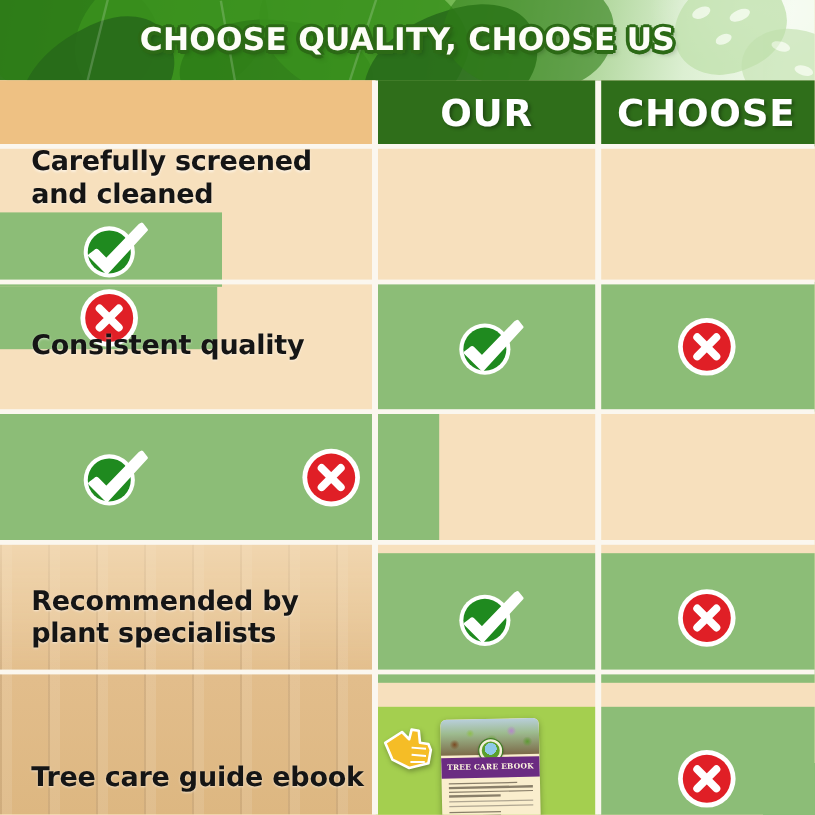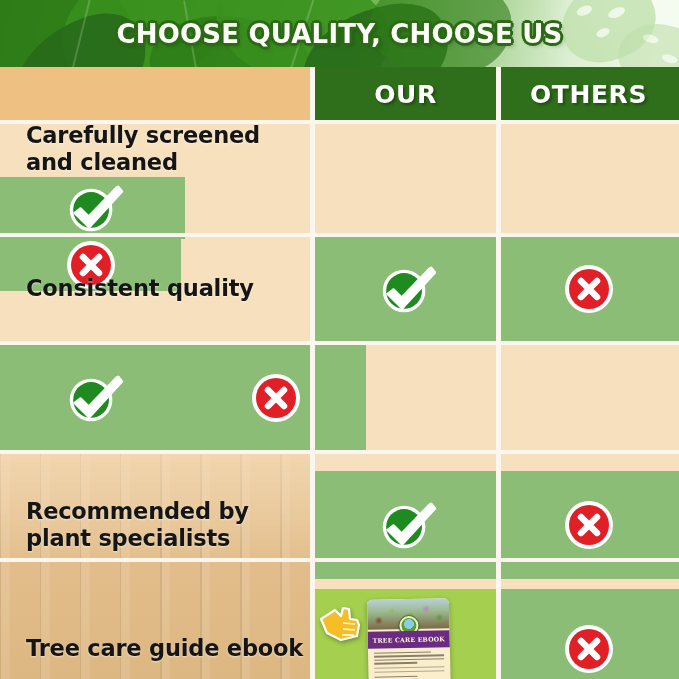--- a/index.html
+++ b/index.html
@@ -90,21 +90,21 @@
   }
   .cell-our    { width:185px; }
   .cell-others { width:181px; }
 
   
   .hdr { top:0; height:55px; }
   .hdr .cell-label { background:#eec183; }
   .hdr .cell-mark  { background:#2f6e1a; }
   .hdr .htxt {
     font-family:"DejaVu Sans", sans-serif;
-    font-weight:bold; font-size:25px; color:#ffffff; letter-spacing:.6px;
+    font-weight:bold; font-size:31px; color:#ffffff; letter-spacing:.6px;
     text-shadow:2px 2px 3px rgba(0,0,0,.33);
   }
 
   .body-row .cell-label { background:rgba(247,224,189,.0); }
   .body-row .cell-mark  { background:#8cbd77; }
 
   
   .peachbase {
     position:absolute; left:0; top:0; width:313px; height:612px;
     background:#f7e0bd;
@@ -223,21 +223,21 @@
     </div>
 
     <div class="row hdr body-hdr">
       <div class="cell-label">
         <span class="txt"></span>
       </div>
       <div class="cell-mark cell-our">
         <span class="htxt">OUR</span>
       </div>
       <div class="cell-mark cell-others">
-        <span class="htxt">OTHERS</span>
+        <span class="htxt">CHOOSE</span>
       </div>
     </div>
 
     <div class="row body-row" style="top:55px; height:113px;flex-direction:column;">
       <div class="cell-label">
         <span class="txt">Carefully screened and cleaned</span>
       </div>
       <div class="cell-mark cell-our">
         <svg class="check-icon" viewBox="0 0 64 64">
           <circle cx="30" cy="34" r="22" fill="#ffffff"></circle>
@@ -287,21 +287,21 @@
       </div>
       <div class="cell-mark cell-others">
         <svg class="x-icon" viewBox="0 0 52 52">
           <circle cx="26" cy="26" r="24" fill="#ffffff"></circle>
           <circle cx="26" cy="26" r="20" fill="#e01f26"></circle>
           <path d="M18 18 L34 34 M34 18 L18 34" stroke="#ffffff" stroke-width="6.5" stroke-linecap="round"></path>
         </svg>
       </div>
     </div>
 
-    <div class="row body-row" style="top:404px; height:108px;">
+    <div class="row body-row" style="top:394px; height:108px;">
       <div class="cell-label">
         <span class="txt">Recommended by plant specialists</span>
       </div>
       <div class="cell-mark cell-our">
         <svg class="check-icon" viewBox="0 0 64 64">
           <circle cx="30" cy="34" r="22" fill="#ffffff"></circle>
           <circle cx="30" cy="34" r="18.5" fill="#1f8a1f"></circle>
           <path d="M17 34 L27 45 L58 10 L62 15 L28 52 L13 37 Z" fill="#ffffff" stroke="#ffffff" stroke-width="2.5" stroke-linejoin="round"></path>
           <path d="M19 34 L27.5 42.5 L57 12" fill="none" stroke="#ffffff" stroke-width="5" stroke-linecap="round" stroke-linejoin="round"></path>
         </svg>

